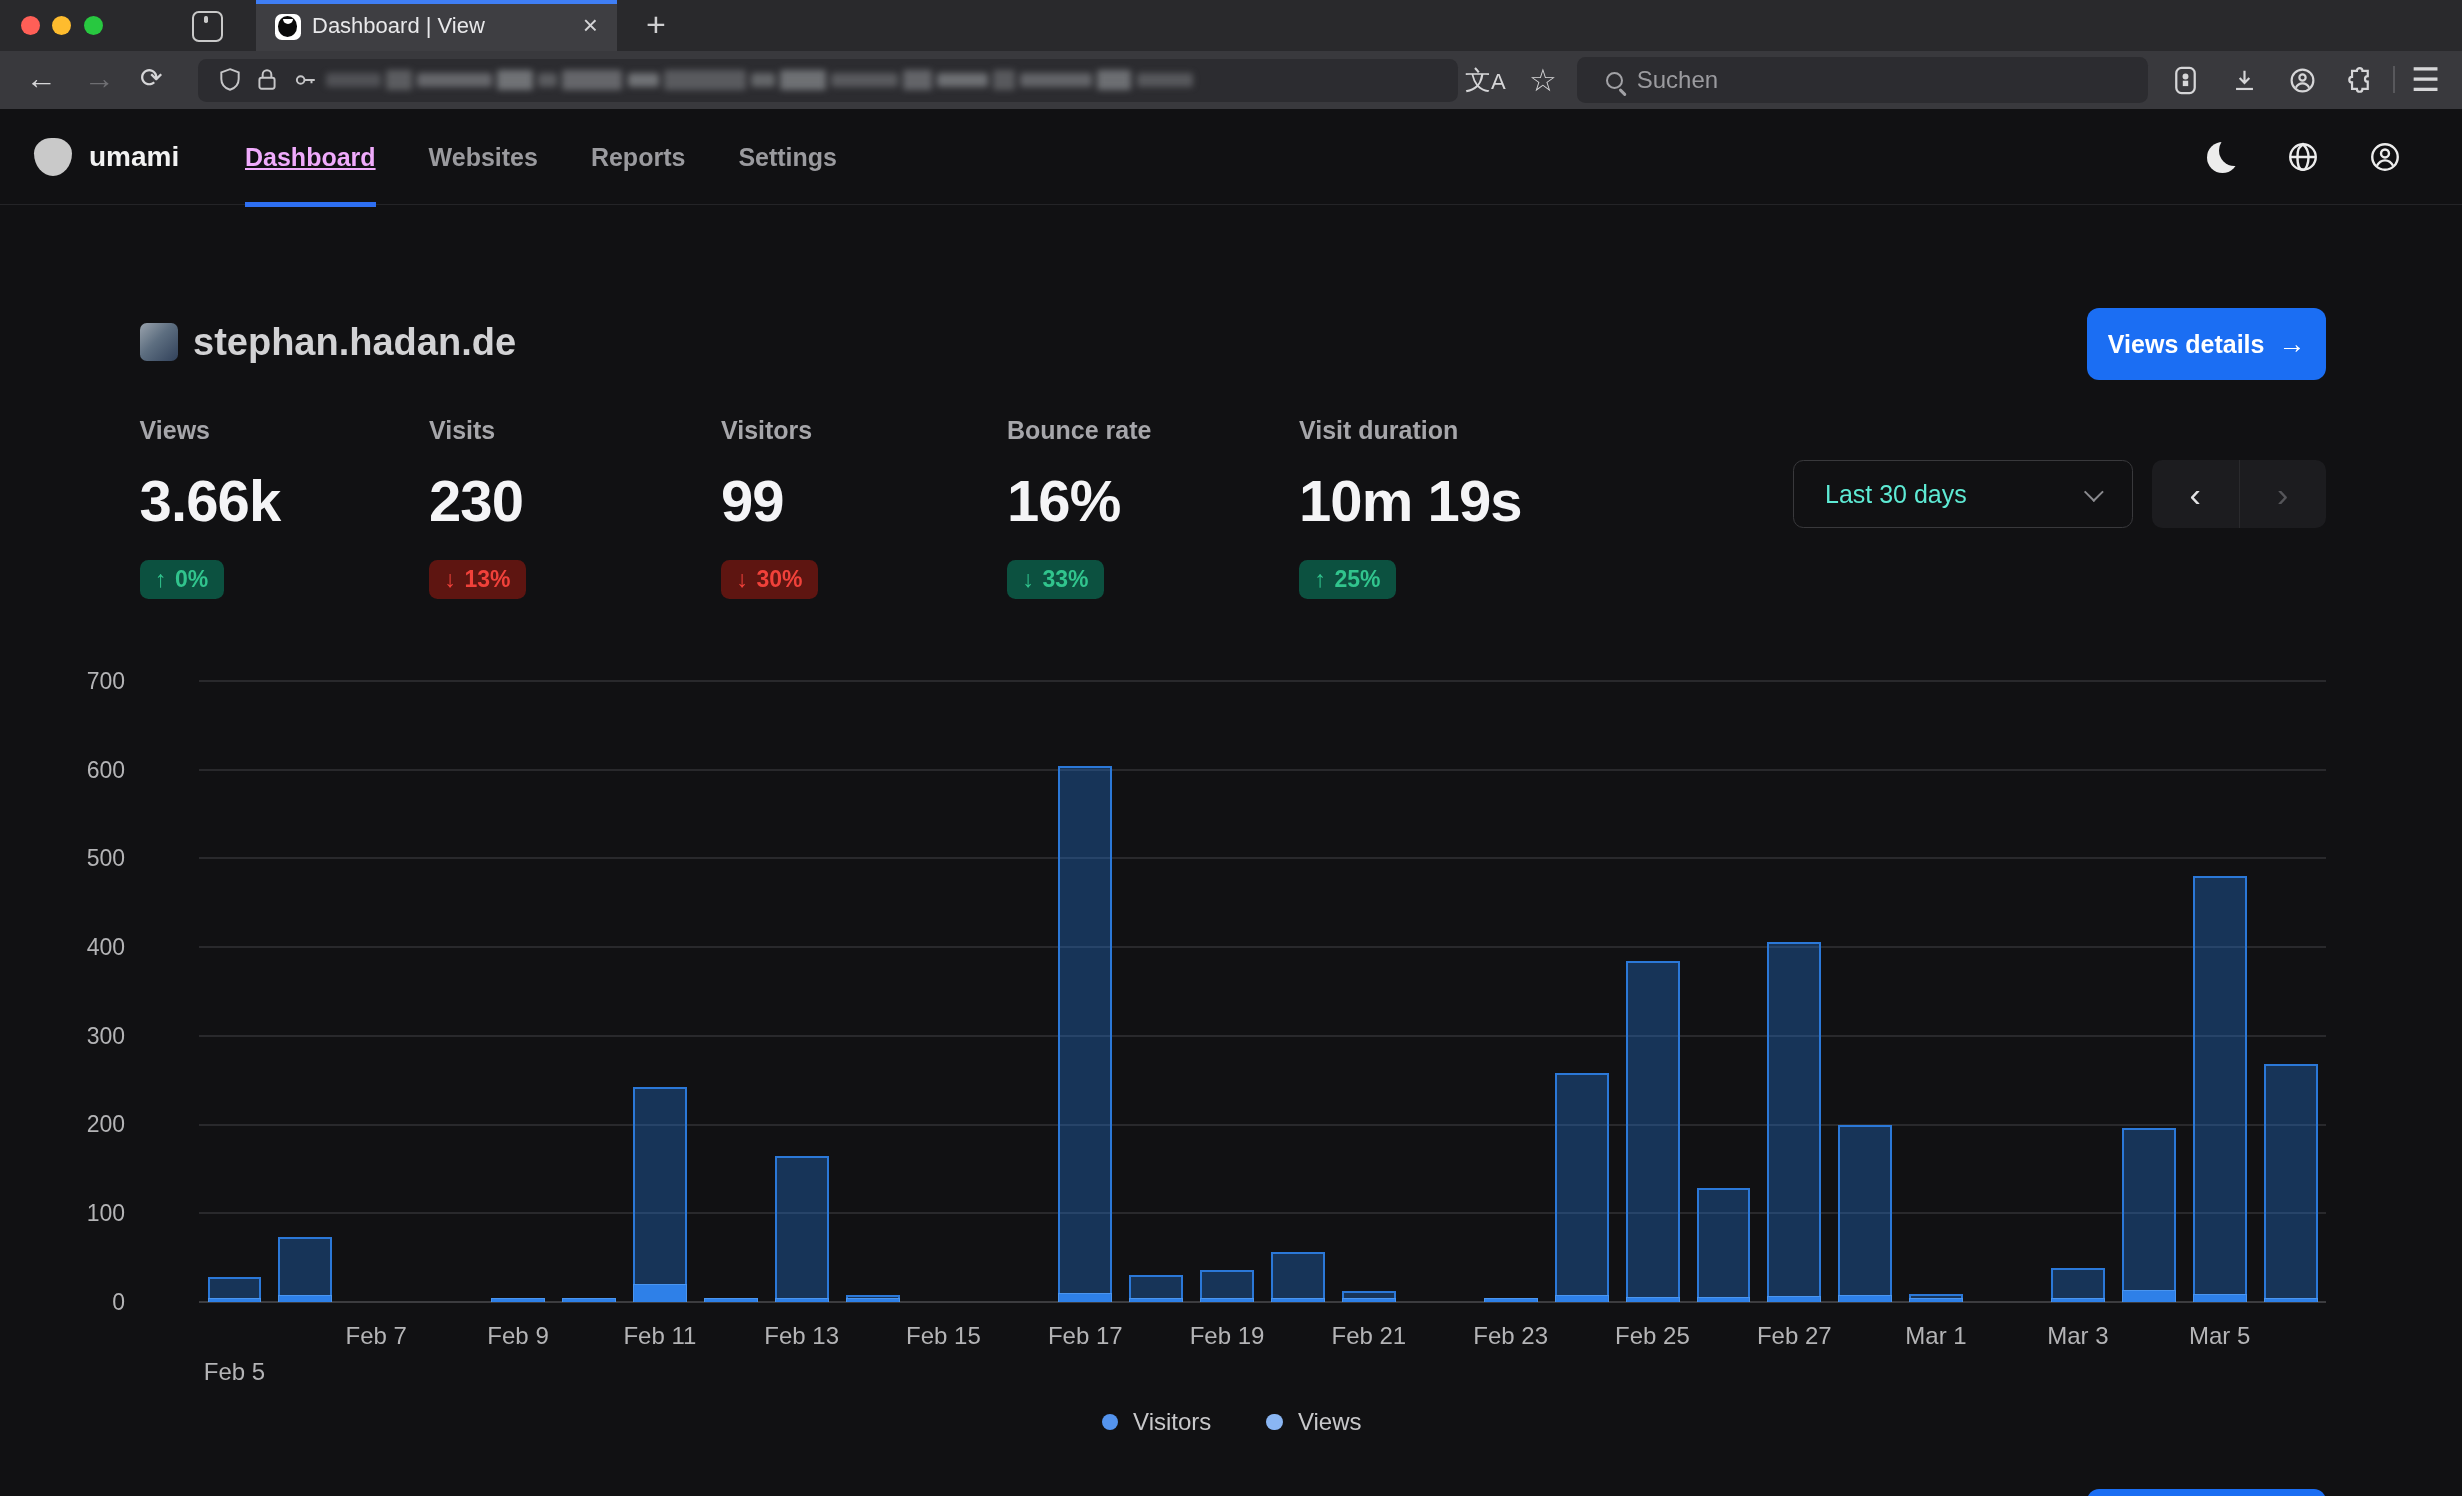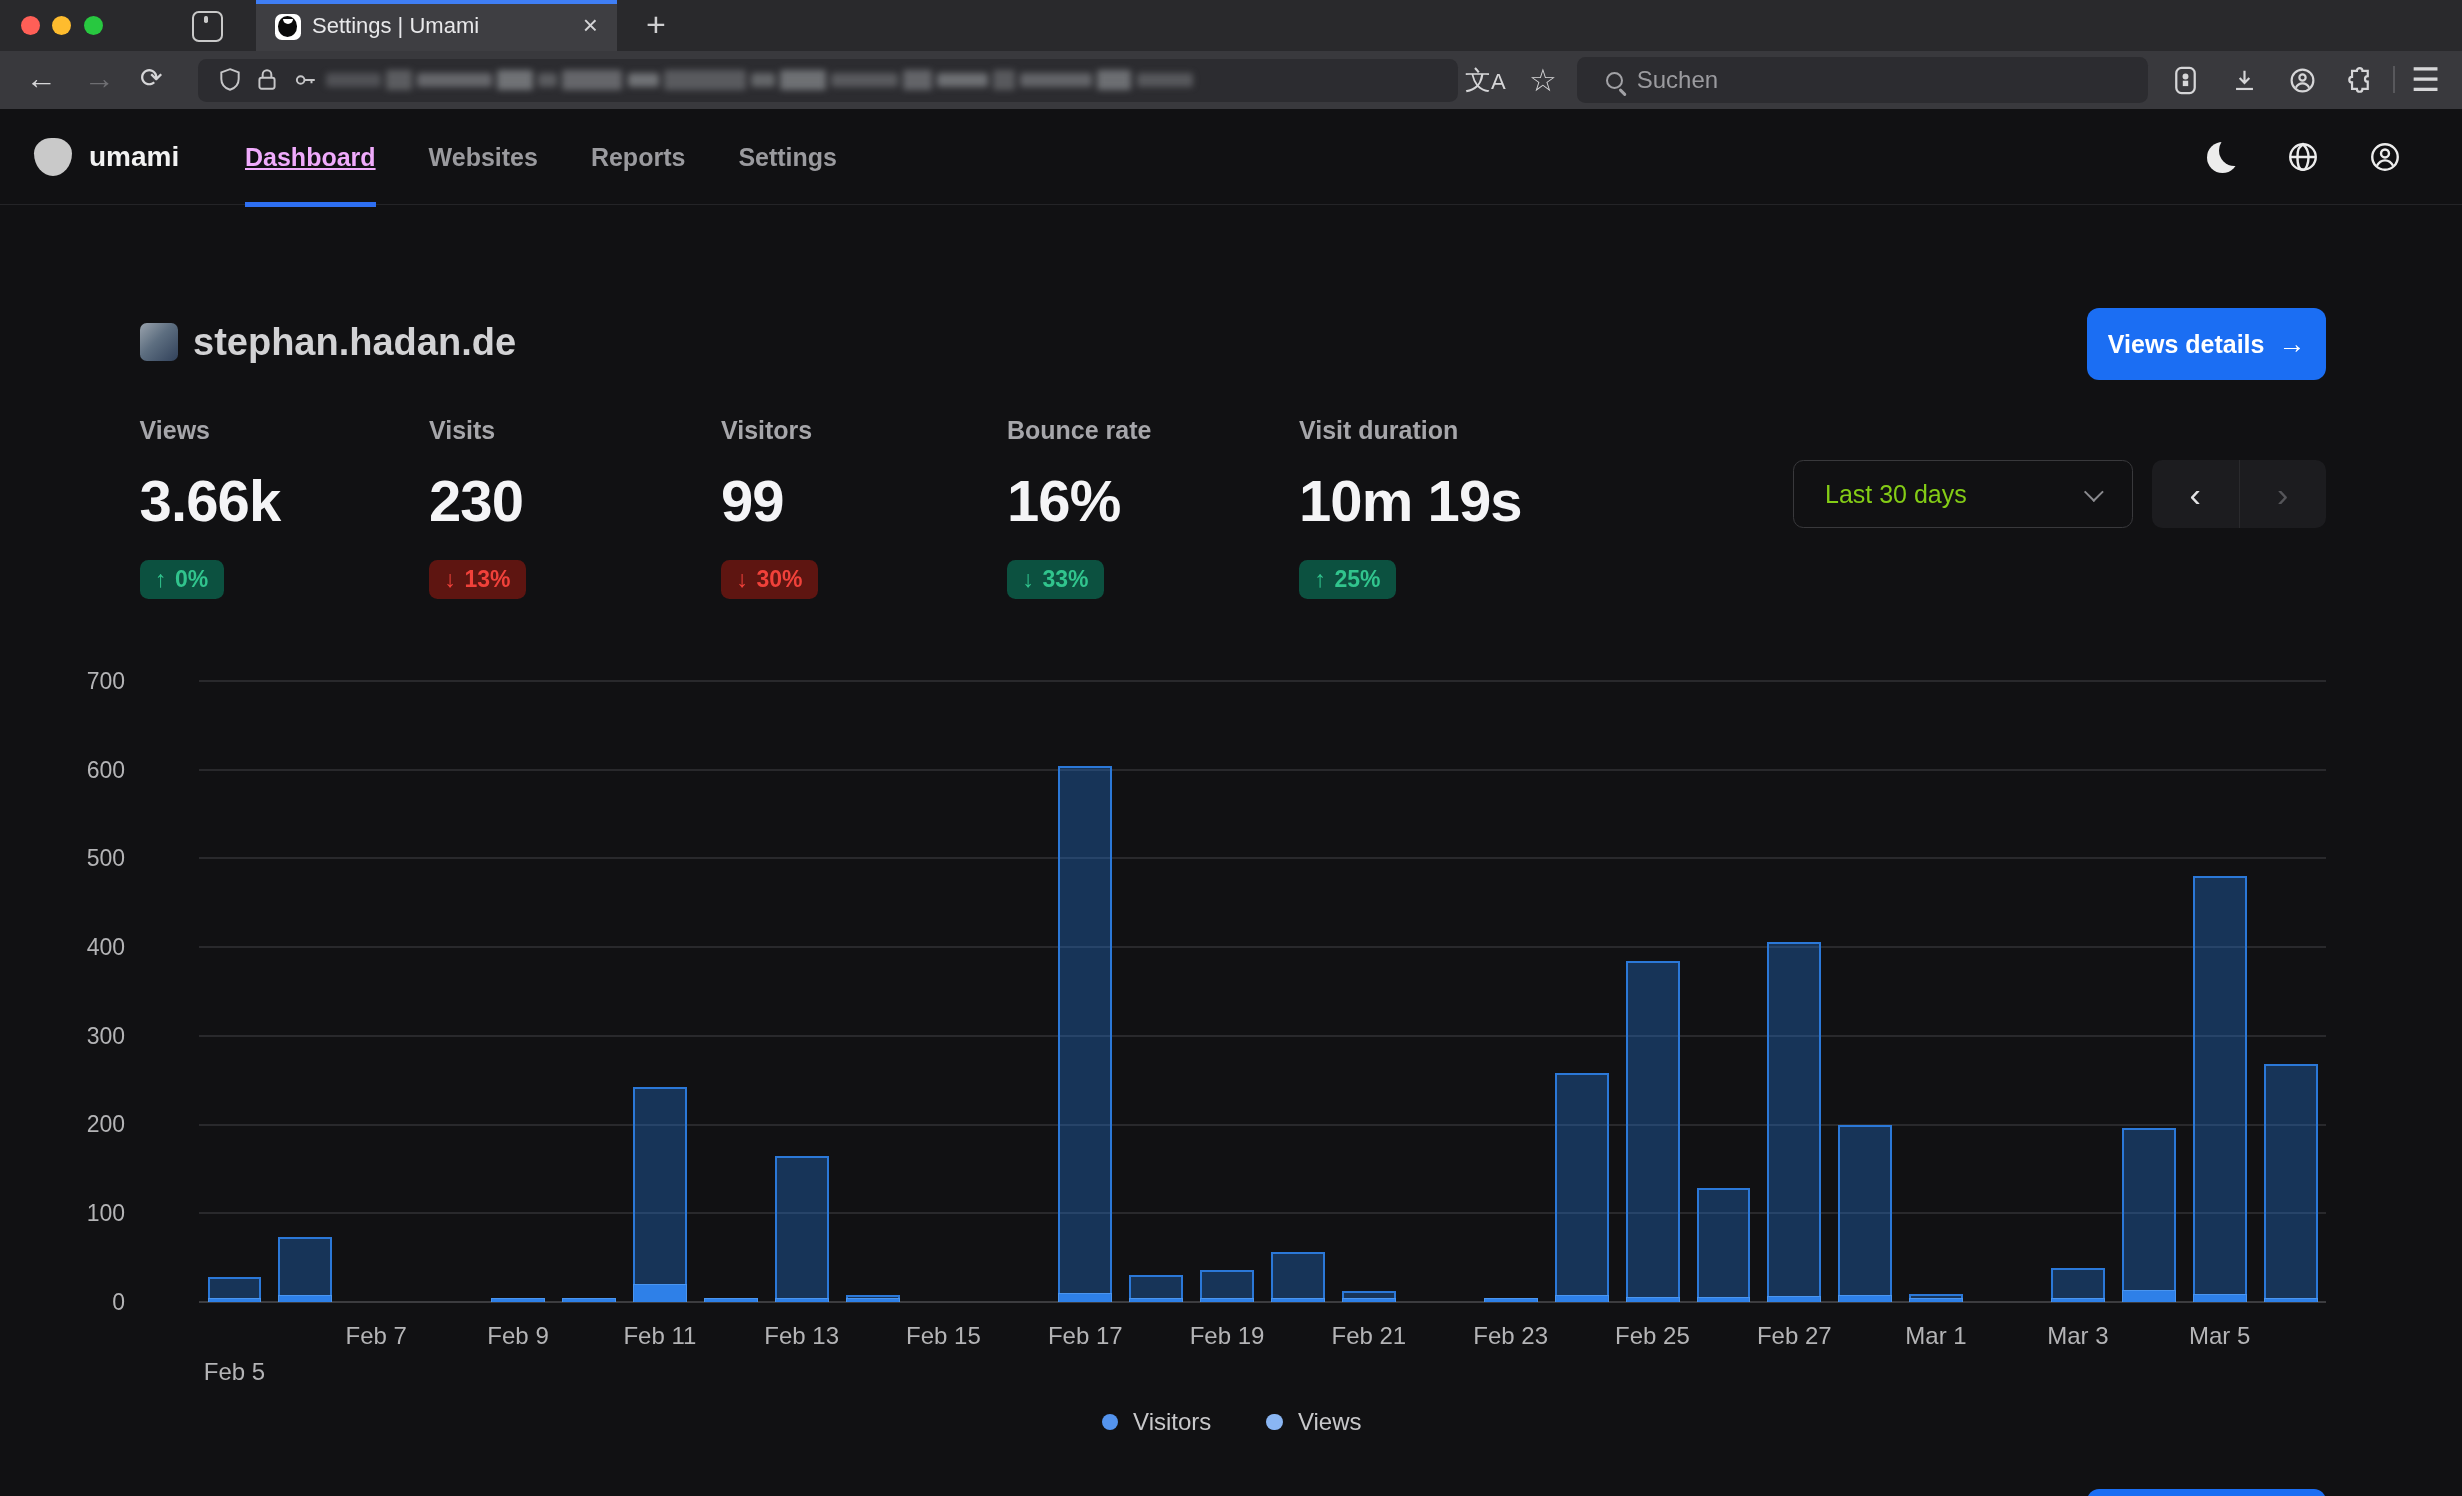--- a/index.html
+++ b/index.html
@@ -67,21 +67,21 @@
   .stats-row { position:relative; height:205px; margin-top:36px; }
   .metric { position:absolute; top:0; }
   .metric .m-label { color:#a6a6aa; font-size:25px; font-weight:bold; }
   .metric .m-value { color:#f4f4f6; font-size:58px; font-weight:bold; margin-top:22px; letter-spacing:-0.9px; }
   .metric .m-badge { display:inline-flex; align-items:center; gap:8.5px; margin-top:26px; height:39px; padding:0 15.4px;
                      border-radius:8.5px; font-size:23px; font-weight:bold; }
   .m-badge.pos { background:#0c5140; color:#31c48d; }
   .m-badge.neg { background:#5e1511; color:#f0413a; }
 
   .range-select { position:absolute; right:193px; top:44px; width:340px; height:68px; border:1.7px solid #39393c; border-radius:10.3px; }
-  .range-label { position:absolute; left:31px; top:0; height:67px; line-height:67px; color:#84cc16; font-size:25px; }
+  .range-label { position:absolute; left:31px; top:0; height:67px; line-height:67px; color:#5eead4; font-size:25px; }
   .chev-down { position:absolute; right:31px; top:24px; width:13.7px; height:13.7px; border-right:2.6px solid #8b8b8f; border-bottom:2.6px solid #8b8b8f; transform:rotate(45deg); }
   .pager { position:absolute; right:0; top:44px; width:174px; height:68px; background:#1c1c1f; border-radius:10.3px; display:flex; }
   .pager .pg { flex:1; display:flex; align-items:center; justify-content:center; font-size:34px; }
   .pg-prev { color:#e2e2e4; border-right:1.7px solid #2a2a2d; }
   .pg-next { color:#555559; }
 
   
   .chart { position:relative; margin-top:48px; height:684px; }
   .plot { position:absolute; left:62px; top:12px; right:0; height:621px; }
   .gridline { position:absolute; left:0; right:0; height:1.7px; background:#29292c; }
@@ -106,21 +106,21 @@
 <body>
 
 <div class="tabstrip">
   <div class="traffic t-red"></div>
   <div class="traffic t-yellow"></div>
   <div class="traffic t-green"></div>
   <div class="win-icon"></div>
   <div class="tab">
     <div class="tab-stripe"></div>
     <div class="tab-fav"></div>
-    <div class="tab-title">Settings | Umami</div>
+    <div class="tab-title">Dashboard | View</div>
     <div class="tab-close">×</div>
   </div>
   <div class="newtab">+</div>
 </div>
 
 <div class="toolbar">
   <div class="nav-arrow tb-back">←</div>
   <div class="nav-arrow tb-fwd">→</div>
   <div class="nav-arrow tb-reload">⟳</div>
 

